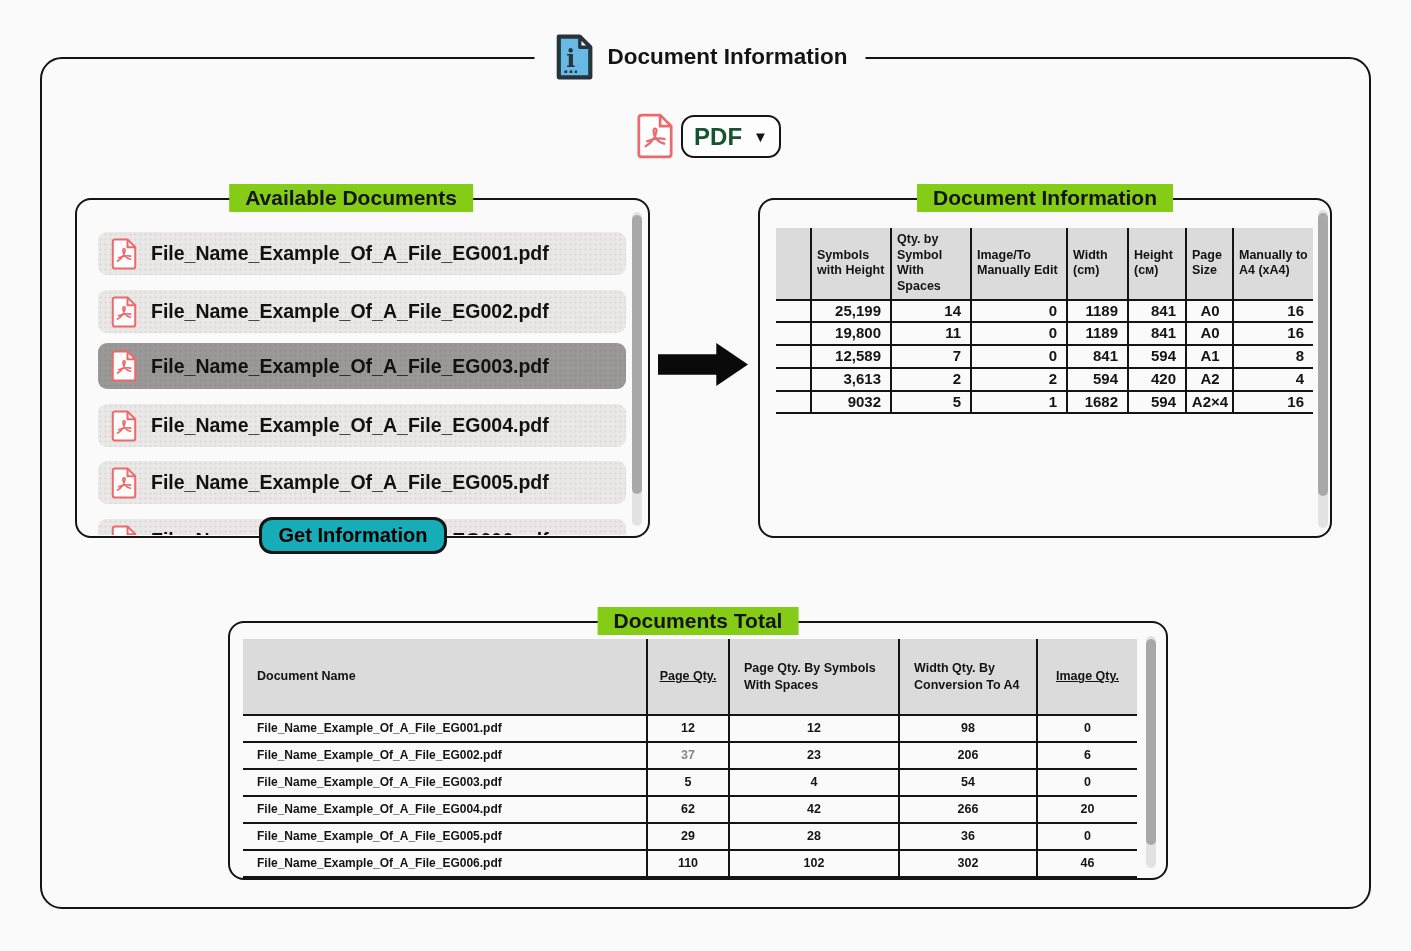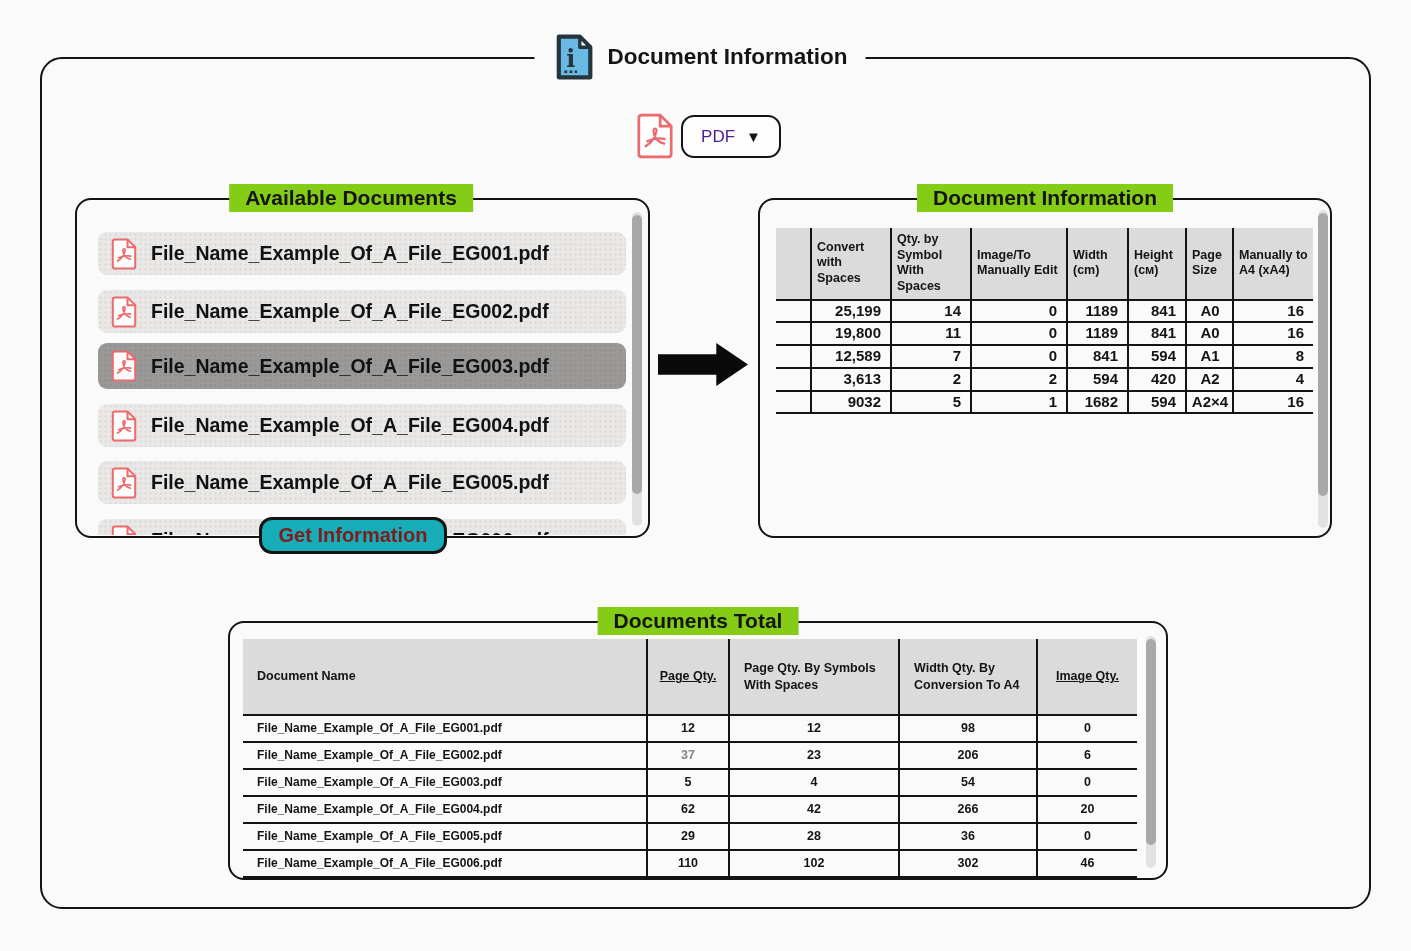--- a/index.html
+++ b/index.html
@@ -18,21 +18,21 @@
   .main-legend{position:absolute;left:700px;top:33px;height:48px;transform:translateX(-50%);
                display:flex;align-items:center;gap:13px;background:#fafafa;padding:0 18px;}
   .main-legend .ttl{font-size:22.5px;font-weight:bold;}
 
   
   .fmt-icon{position:absolute;left:636px;top:113px;width:38px;height:46px;}
   .pdf-dropdown{position:absolute;left:681px;top:115px;width:100px;height:43px;
                 border:2.5px solid #141414;border-radius:13px;background:#fdfdfd;
                 display:flex;align-items:center;justify-content:center;gap:11px;cursor:pointer;
                 font-family:"Liberation Sans",sans-serif;}
-  .pdf-dropdown .lbl{font-size:17px;font-weight:normal;color:#4c1d95;}
+  .pdf-dropdown .lbl{font-size:24px;font-weight:bold;color:#14532d;}
   .pdf-dropdown .caret{font-size:15px;color:#141414;line-height:1;}
 
   
   .panel{position:absolute;border:2.5px solid #141414;border-radius:16px;background:transparent;}
   .left-panel{left:75px;top:198px;width:575px;height:340px;}
   .right-panel{left:758px;top:198px;width:574px;height:340px;}
   .bottom-panel{left:228px;top:621px;width:940px;height:259px;}
   .clip{position:absolute;inset:1px;border-radius:13px;overflow:hidden;}
 
   
@@ -57,21 +57,21 @@
   .vscroll.sb-left{left:632px;top:212px;height:314px;}
   .vscroll.sb-right{left:1318px;top:210px;height:318px;}
   .vscroll.sb-bottom{left:1146px;top:636px;height:232px;}
 
   
   .flow-arrow{position:absolute;left:658px;top:342px;width:90px;height:45px;}
 
   
   .get-info{position:absolute;left:259px;top:517px;width:188px;height:37px;z-index:5;
             background:#16adb8;border:3px solid #141414;border-radius:13px;cursor:pointer;
-            font-family:"Liberation Sans",sans-serif;font-size:20px;font-weight:bold;color:#7f1d1d;
+            font-family:"Liberation Sans",sans-serif;font-size:20px;font-weight:bold;color:#000000;
             display:flex;align-items:center;justify-content:center;}
 
   
   table{border-collapse:collapse;table-layout:fixed;position:absolute;}
   th{background:#dbdbdb;font-weight:bold;vertical-align:middle;}
   td{background:transparent;font-weight:bold;}
   th,td{overflow:hidden;}
 
   
   #info-table{left:776px;top:228px;width:537px;font-size:12.5px;line-height:1.25;}
@@ -202,21 +202,21 @@
         <col>
         <col>
         <col>
         <col>
         <col>
         <col>
       </colgroup>
     <thead>
         <tr>
           <th>P. No.</th>
-          <th>Convert with Spaces</th>
+          <th>Symbols with Height</th>
           <th>Qty. by Symbol With Spaces</th>
           <th>Image/To Manually Edit</th>
           <th>Width (cm)</th>
           <th>Height (см)</th>
           <th>Page Size</th>
           <th>Manually to A4 (xA4)</th>
         </tr>
       </thead>
     <tbody>
         <tr>

